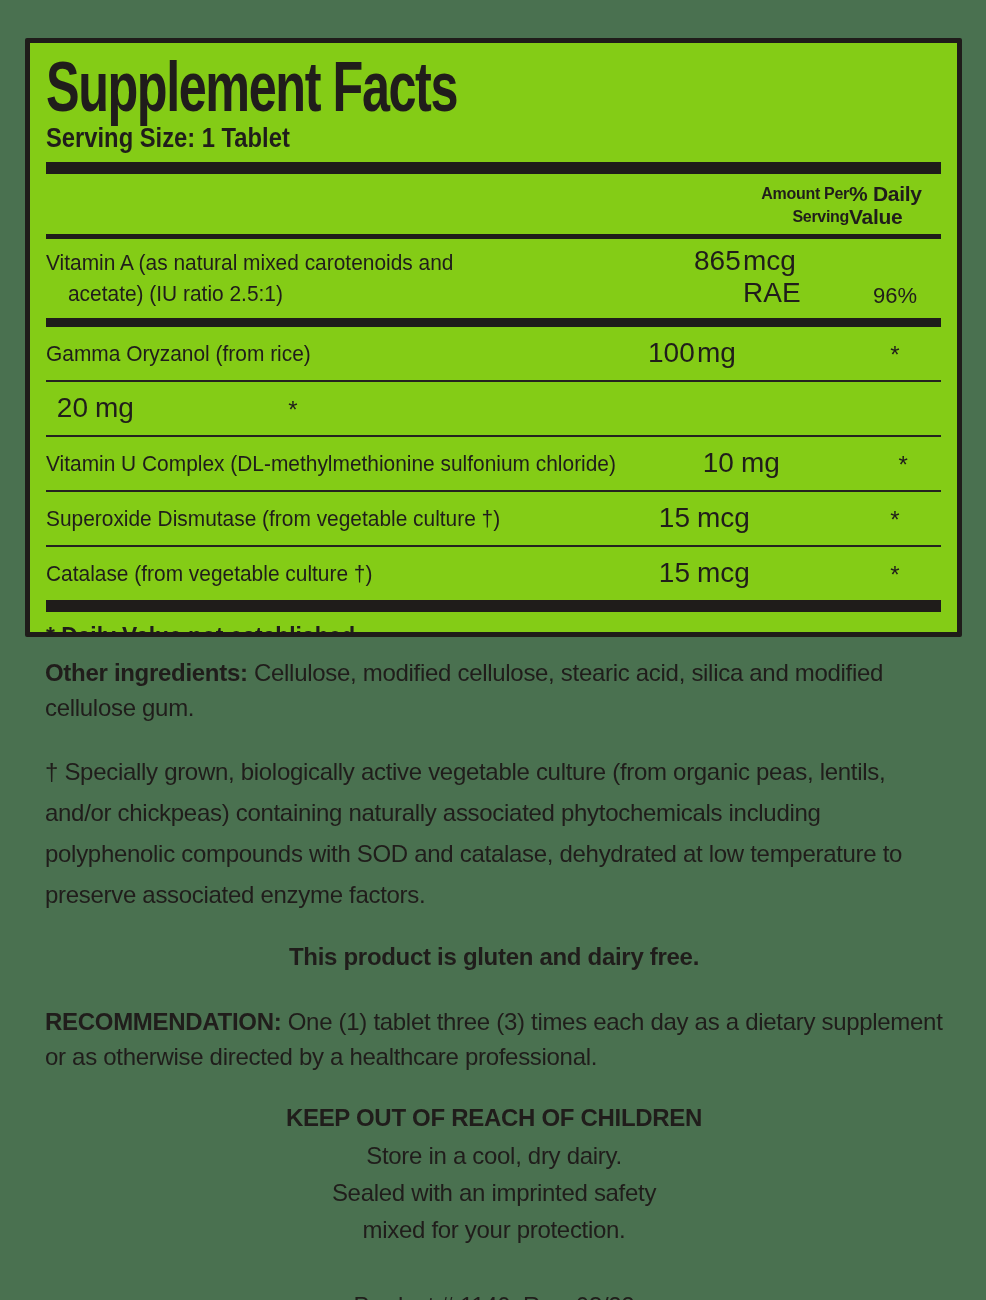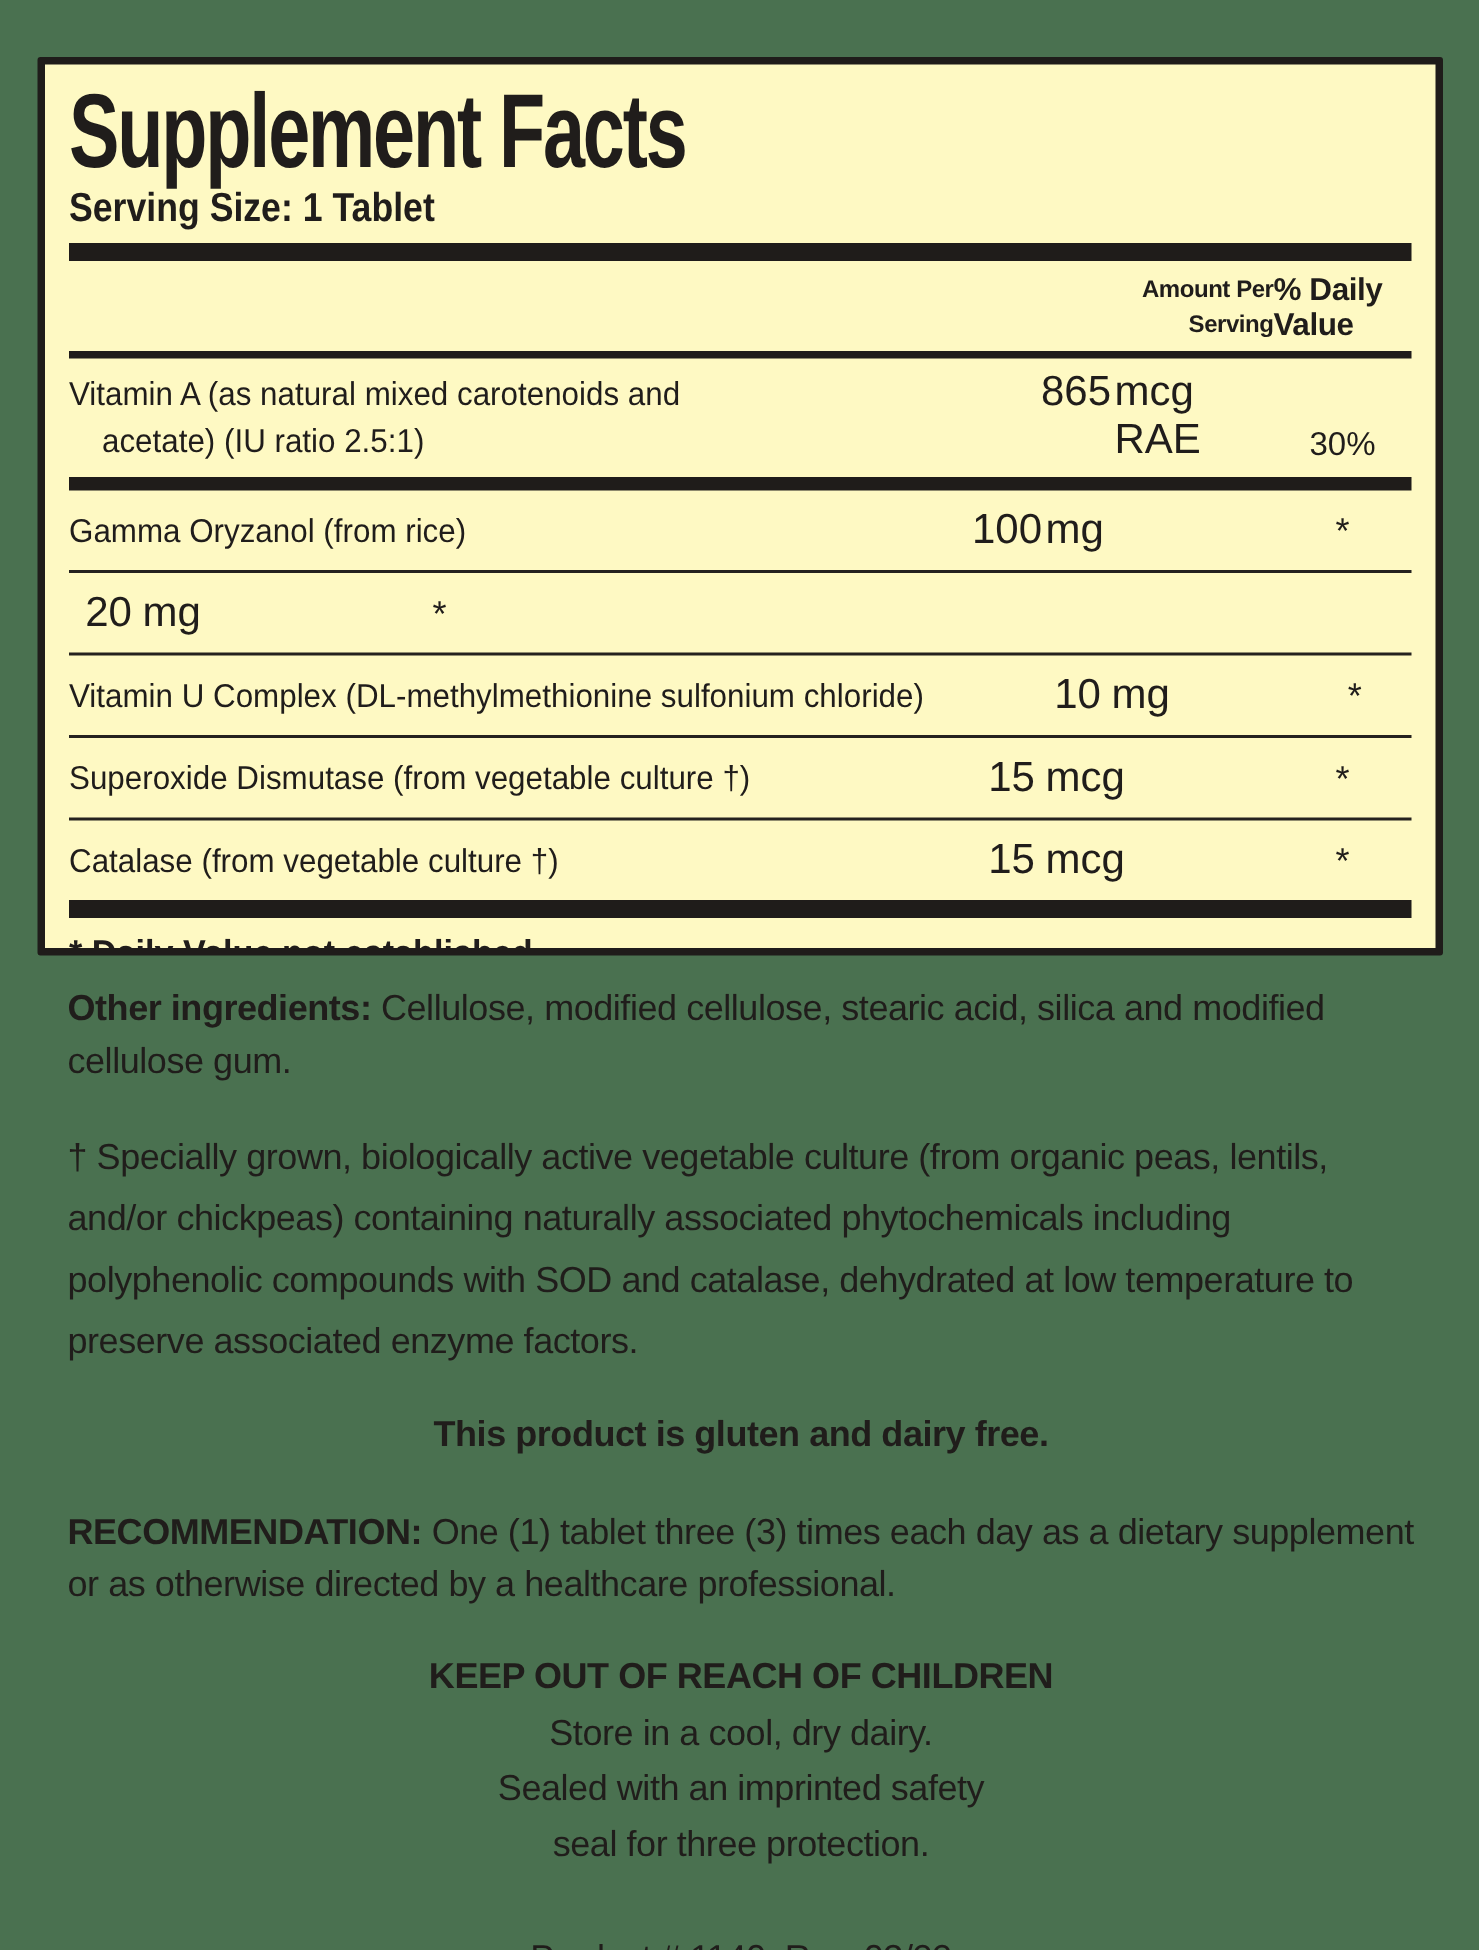--- a/index.html
+++ b/index.html
@@ -11,21 +11,21 @@
     -webkit-font-smoothing: antialiased;
     overflow: hidden;
   }
   .canvas { position: relative; width: 986px; height: 1300px; }
 
   
   .facts-box {
     position: absolute; left: 25px; top: 38px;
     width: 937px; height: 599px;
     box-sizing: border-box;
-    background: #fef9c3;
+    background: #84cc16;
     border: 5px solid #1f1c1a;
     border-radius: 2px;
     padding: 8px 16px 0 16px;
     overflow: hidden;
   }
   .title {
     margin: 4px 0 0 0;
     font-size: 70px; font-weight: bold; line-height: 64px;
     letter-spacing: -2px;
     display: inline-block;
@@ -118,21 +118,21 @@
 
     <div class="vit-row">
       <div class="vit-name">
         <div><span class="ln">Vitamin A (as natural mixed carotenoids and</span></div>
         <div><span class="ln indent">acetate) (IU ratio 2.5:1)</span></div>
       </div>
       <div class="amount">
         <span class="num">865</span>
         <span class="unit">mcg RAE</span>
       </div>
-      <div class="dv">30%</div>
+      <div class="dv">96%</div>
     </div>
 
     <div class="bar bar-mid"></div>
 
     <div class="row">
       <div class="row-name"><span class="ln">Gamma Oryzanol (from rice)</span></div>
       <div class="amount">
         <span class="num">100</span>
         <span class="unit">mg</span>
       </div>
@@ -189,19 +189,19 @@
 
     <p class="center gluten">This product is gluten and dairy free.</p>
 
     <p class="para"><span class="b">RECOMMENDATION: </span><span>One (1) tablet three (3) times each day as a dietary supplement or as otherwise directed by a healthcare professional.</span></p>
 
     <p class="center keepout">KEEP OUT OF REACH OF CHILDREN</p>
 
     <div class="center storage">
       <div>Store in a cool, dry dairy.</div>
       <div>Sealed with an imprinted safety</div>
-      <div>seal for three protection.</div>
+      <div>mixed for your protection.</div>
     </div>
 
     <p class="center product">Product # 1140  Rev. 03/22</p>
 
   </div>
 </div>
 
 </body></html>

